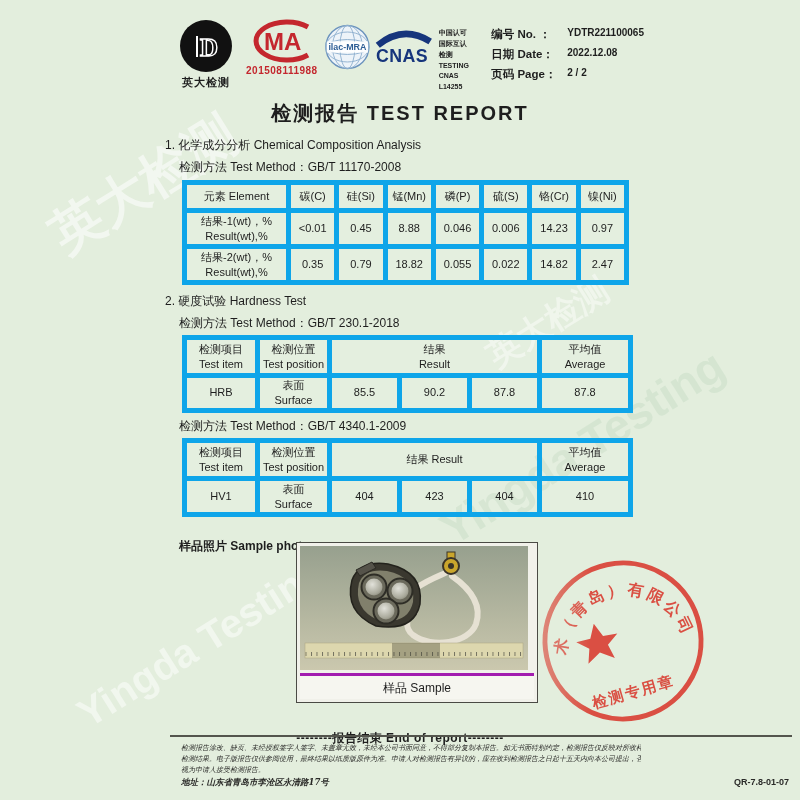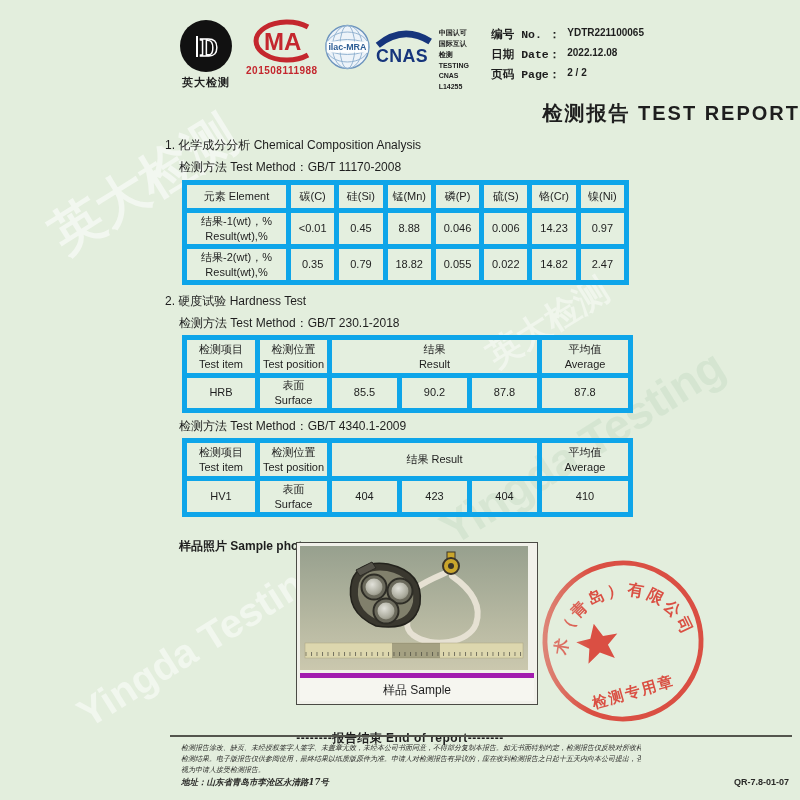--- a/index.html
+++ b/index.html
@@ -15,36 +15,36 @@
   .yd{width:64px;text-align:center;}
   .yd-circle{width:52px;height:52px;border-radius:50%;background:#111;margin:2px auto 0;display:flex;align-items:center;justify-content:center;}
   .yd-label{font-size:11px;font-weight:bold;margin-top:3px;letter-spacing:1px;}
   .cma{width:84px;text-align:center;margin-left:6px;}
   .cma-number{font-size:10px;font-weight:bold;color:#c4272e;letter-spacing:0.5px;margin-top:-3px;}
   .ilac{margin-left:2px;margin-top:4px;}
   .cnas{margin-left:4px;margin-top:12px;}
   .accred{margin-left:6px;margin-top:10px;font-size:7px;font-weight:bold;line-height:1.55;color:#222;}
   .fields{margin-left:10px;margin-top:9px;}
   .frow{display:flex;margin-bottom:5px;}
-  .flabel{font-size:11.5px;font-weight:bold;width:76px;font-family:Liberation Mono, monospace;}
+  .flabel{font-size:11.5px;font-weight:bold;width:76px;}
   .fvalue{font-size:10px;font-weight:bold;}
 
-  .title{position:absolute;top:100px;left:0;width:800px;text-align:right;font-size:20px;font-weight:bold;letter-spacing:2px;margin:0;}
+  .title{position:absolute;top:100px;left:0;width:800px;text-align:center;font-size:20px;font-weight:bold;letter-spacing:2px;margin:0;}
 
   .sec-heading{position:absolute;left:165px;font-size:12px;font-weight:normal;}
   .sec-method{position:absolute;left:179px;font-size:12px;}
   table{border-collapse:collapse;table-layout:fixed;background:rgba(255,255,255,0.06);}
   td,th{border:5px solid #0ea5e9;font-size:11px;font-weight:normal;text-align:center;padding:0 2px;line-height:1.35;}
   .t-abs{position:absolute;left:182px;}
   .lbl2{display:block;}
 
   .photos-heading{position:absolute;left:179px;top:526px;font-size:12px;font-weight:bold;margin-top:12px;}
   .photo-frame{position:absolute;left:296px;top:542px;width:234px;background:#f1f1ea;border:1px solid #4a4a44;padding:3px;}
   .photo{width:228px;height:124px;display:block;}
-  .photo-caption{border-top:5px solid #a21caf;margin-top:3px;text-align:center;font-size:12px;padding:4px 0 2px;background:#f6f6f0;}
+  .photo-caption{border-top:3px solid #a21caf;margin-top:3px;text-align:center;font-size:12px;padding:4px 0 2px;background:#f6f6f0;}
 
   .stamp{position:absolute;left:518px;top:546px;}
 
   .endline{position:absolute;top:730px;left:0;width:800px;text-align:center;font-size:12px;font-weight:600;letter-spacing:0.5px;}
 
   .fdivider{position:absolute;top:735px;left:170px;width:622px;border-top:2px solid#54554d;}
   .disclaimer{position:absolute;top:743px;left:181px;width:460px;font-family:"DejaVu Serif",serif;font-style:italic;font-size:7px;line-height:1.6;color:#2a2a28;white-space:nowrap;overflow:hidden;}
   .addr-row{position:absolute;top:777px;left:181px;width:608px;display:flex;justify-content:space-between;}
   .addr{font-family:"DejaVu Serif",serif;font-style:italic;font-size:8.5px;font-weight:bold;color:#2a2a28;}
   .doccode{font-size:9px;font-weight:bold;color:#2a2a28;}

